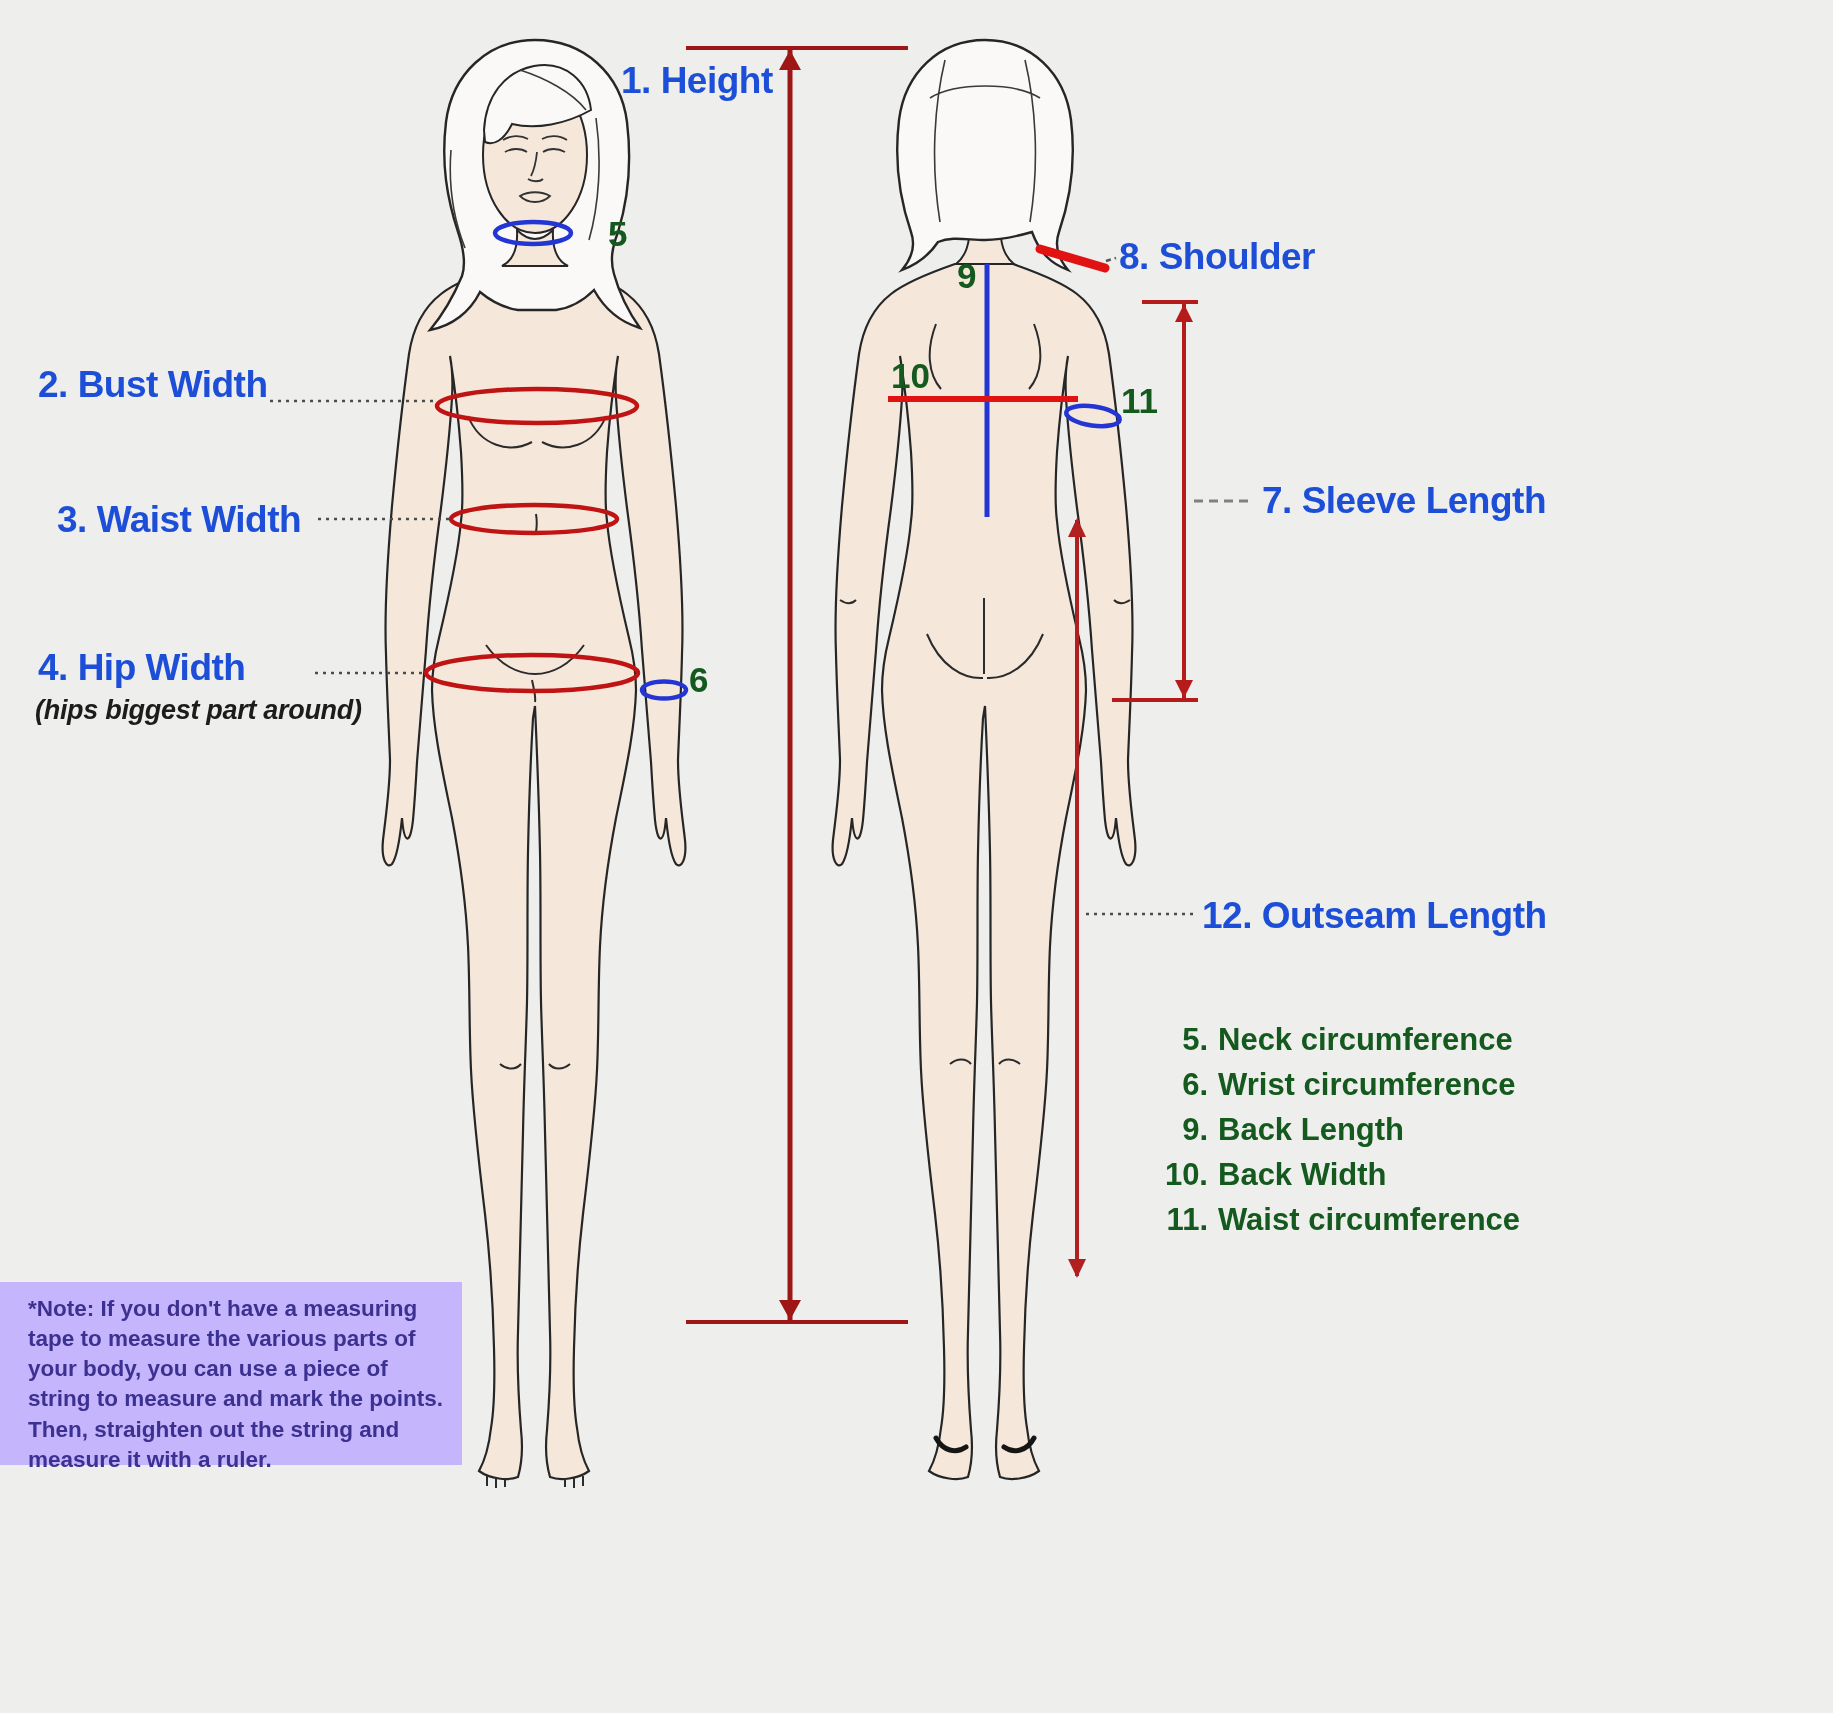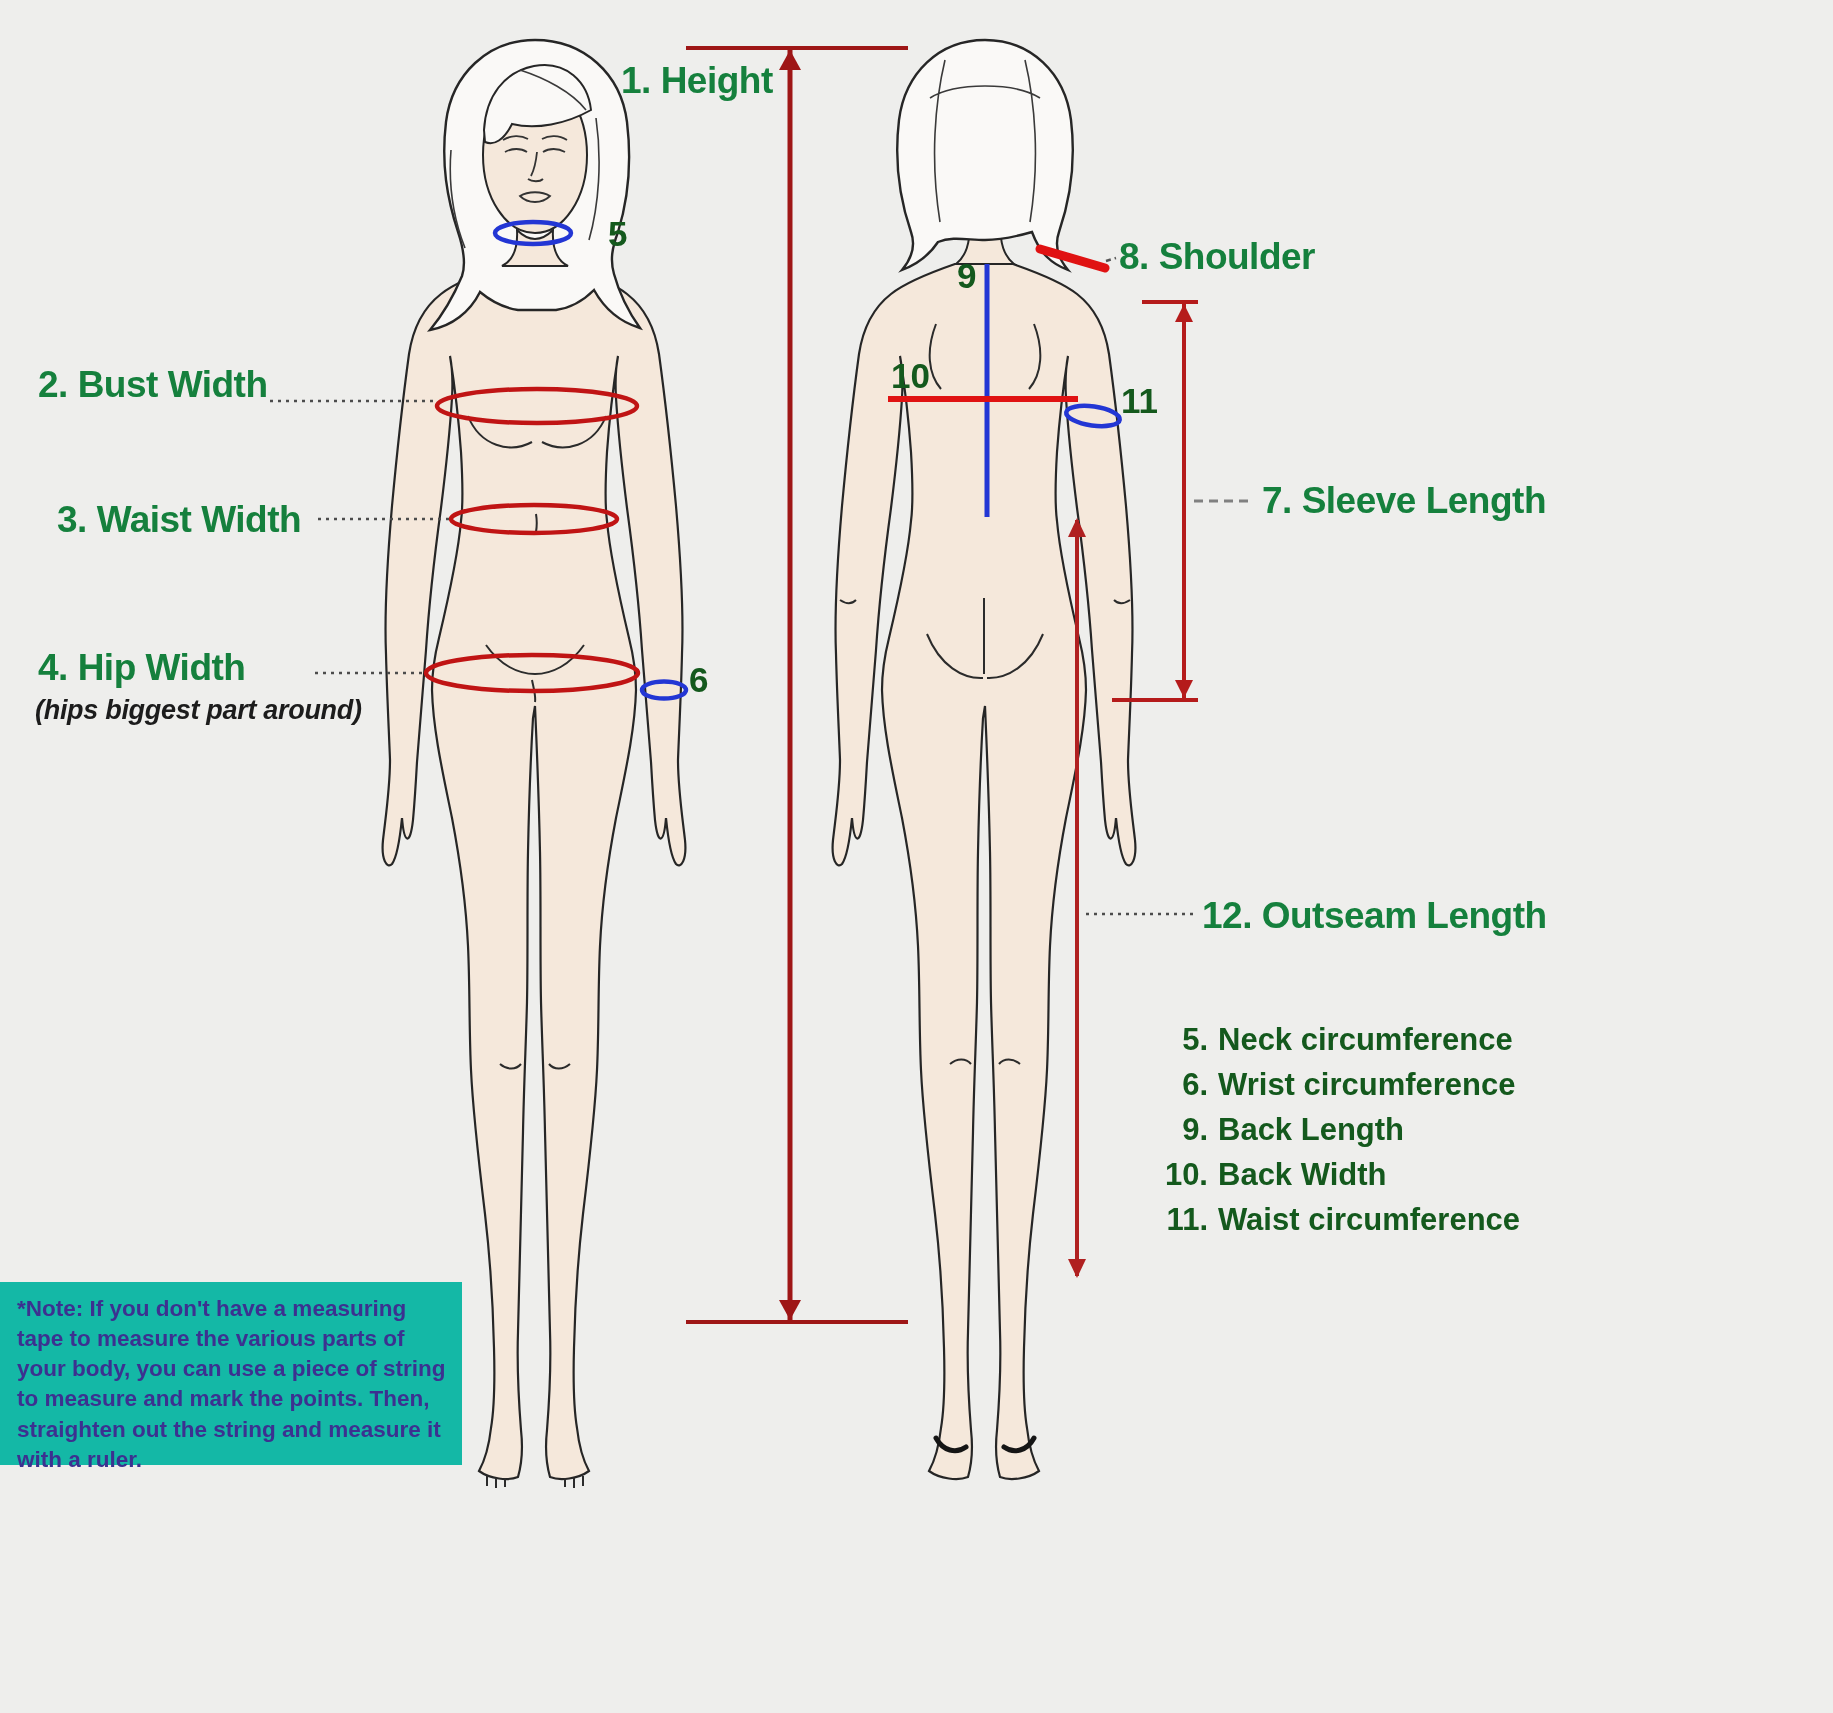--- a/index.html
+++ b/index.html
@@ -6,40 +6,40 @@
   #root{
     position:relative;
     width:1833px;height:1713px;
     background:#eeeeec;
     font-family:"Liberation Sans",sans-serif;
     overflow:hidden;
   }
   svg{position:absolute;left:0;top:0;}
   .abs{position:absolute;}
   .lbl{
-    font-weight:700;font-size:37px;color:#15803d;
+    font-weight:700;font-size:37px;color:#1d4ed8;
     letter-spacing:-0.5px;white-space:nowrap;
   }
   .sub{
     font-style:italic;font-weight:600;font-size:27px;color:#1c1c1c;
     letter-spacing:-0.3px;white-space:pre-line;line-height:1.35;
   }
   .num{
     font-weight:700;font-size:35px;color:#14591d;white-space:nowrap;
   }
   .legend{display:flex;flex-direction:column;}
   .legend-row{
     display:flex;align-items:baseline;height:45px;
     font-size:31px;font-weight:700;color:#14591d;
   }
   .legend-num{width:68px;text-align:right;margin-right:10px;}
   .note-box{
-    background:#14b8a6;
+    background:#c4b5fd;
     box-sizing:border-box;
-    padding:12px 16px 10px 17px;
+    padding:12px 16px 10px 28px;
   }
   .note-text{
     font-size:22.5px;font-weight:700;color:#3c3190;line-height:1.34;
   }
 </style>
 </head>
 <body>
 
 <div id="root">
 

